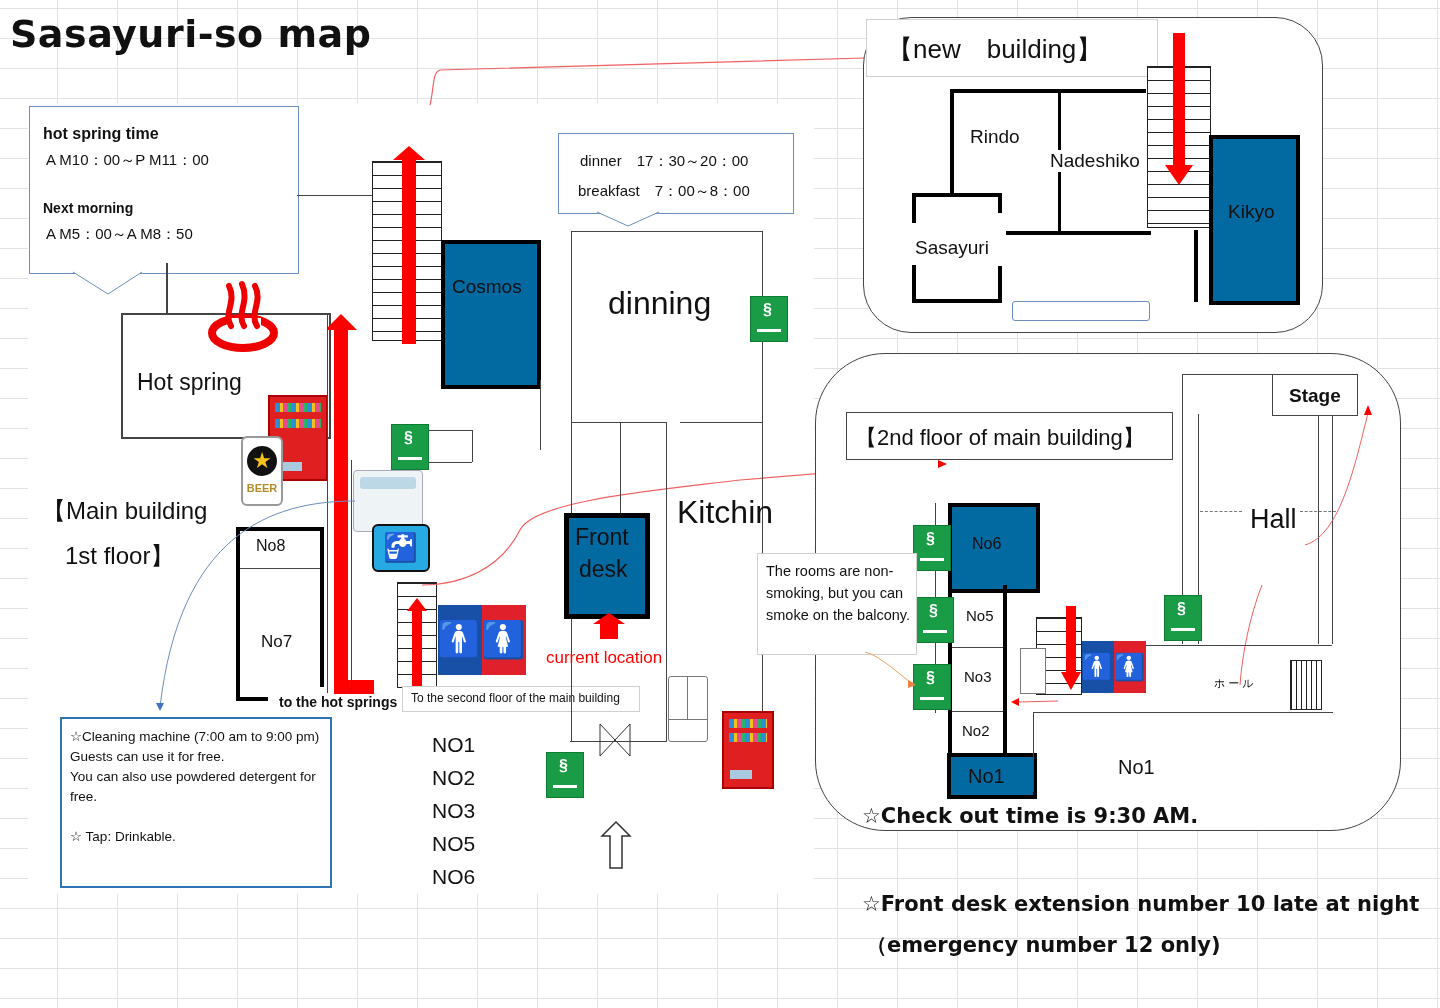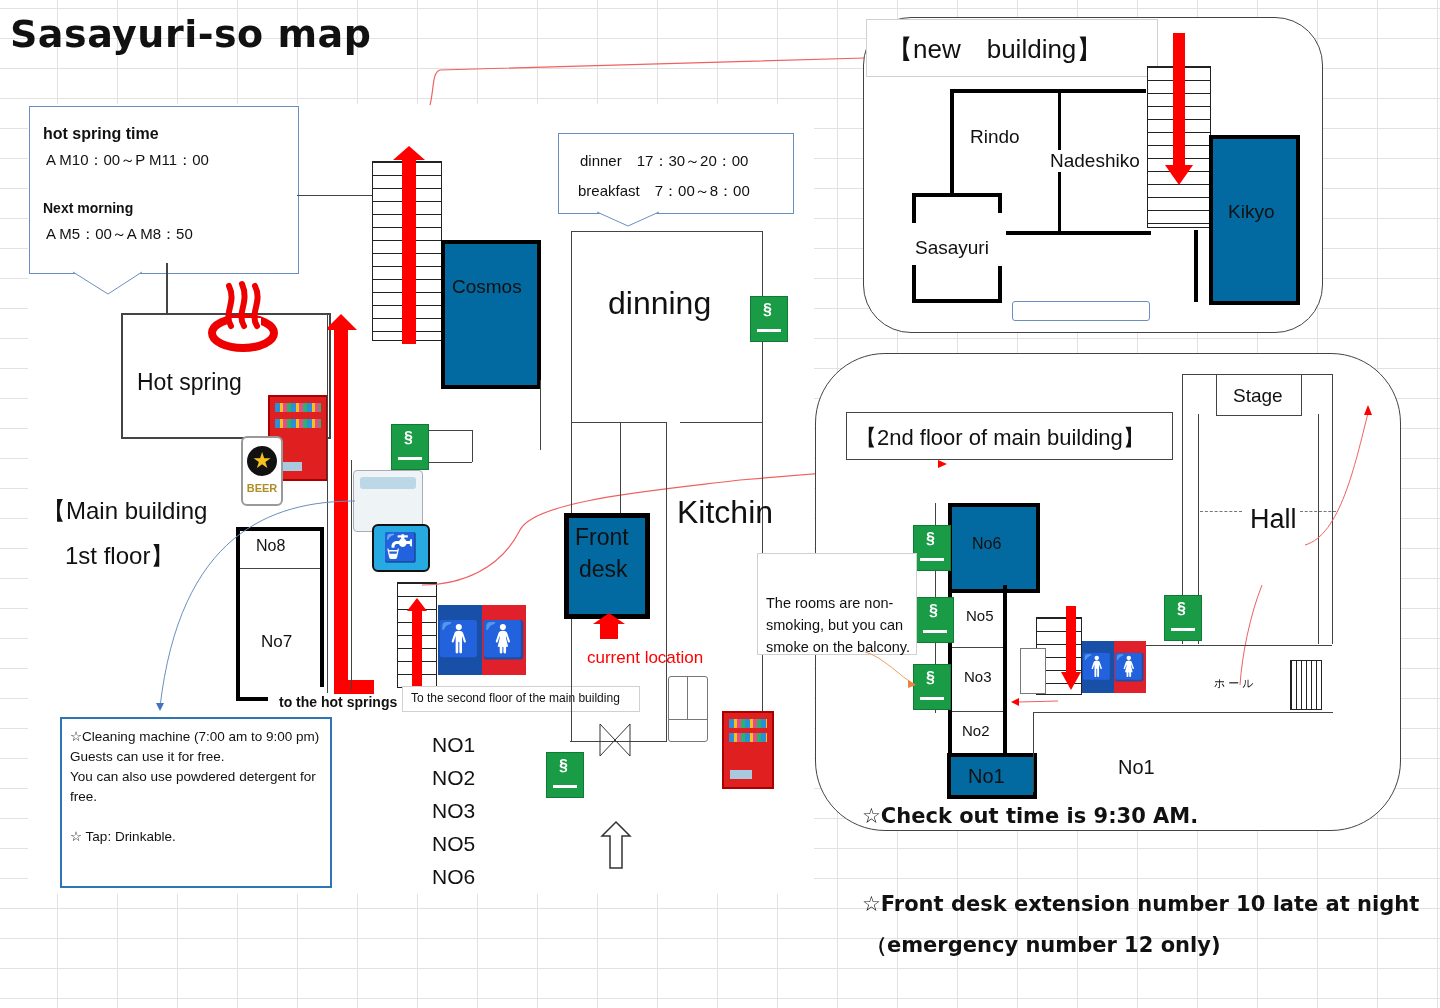--- a/index.html
+++ b/index.html
@@ -171,21 +171,21 @@
 <div class="lbl" style="left:677px;top:494px;font-size:32px;">Kitchin</div>
 
 <div class="roomb" style="left:564px;top:513px;width:76px;height:96px;border-width:5px;">
   <div class="lbl" style="left:6px;top:6px;font-size:23px;">Front</div>
   <div class="lbl" style="left:10px;top:38px;font-size:23px;">desk</div>
 </div>
 <svg class="abs" style="left:591px;top:613px;" width="36" height="26">
   <rect x="9" y="10" width="18" height="16" fill="#f00"></rect>
   <polygon points="18,0 34,11 2,11" fill="#f00"></polygon>
 </svg>
-<div class="lbl" style="left:546px;top:648px;font-size:17px;color:#f00;margin-left:41px;">current location</div>
+<div class="lbl" style="left:546px;top:648px;font-size:17px;color:#f00;">current location</div>
 
 <div class="abs" style="left:668px;top:676px;width:38px;height:64px;background:#fff;border:1px solid #777;border-radius:3px;">
   <div style="position:absolute;left:18px;top:0;width:1px;height:42px;background:#777;"></div>
   <div style="position:absolute;left:0;top:42px;width:100%;height:1px;background:#777;"></div>
 </div>
 
 <div class="vend" style="left:722px;top:711px;width:48px;height:74px;">
   <div class="row" style="top:6px;"></div>
   <div class="row" style="top:20px;"></div>
   <div class="slot" style="width:22px;"></div>
@@ -260,21 +260,21 @@
 </div>
 <svg class="abs" style="left:810px;top:455px;" width="140" height="20">
   <polygon points="128,5 137,9 128,13" fill="#f00"></polygon>
 </svg>
 
 <div class="thin" style="left:1182px;top:374px;width:150px;height:1px;"></div>
 <div class="thin" style="left:1182px;top:374px;width:1px;height:270px;"></div>
 <div class="thin" style="left:1332px;top:374px;width:1px;height:270px;"></div>
 <div class="thin" style="left:1198px;top:414px;width:1px;height:230px;"></div>
 <div class="thin" style="left:1318px;top:414px;width:1px;height:230px;"></div>
-<div class="roomt" style="left:1216px;top:374px;width:84px;height:40px;">
+<div class="roomt" style="left:1272px;top:374px;width:84px;height:40px;font-weight:bold;">
   <div class="lbl" style="left:16px;top:10px;font-size:19px;">Stage</div>
 </div>
 <div class="lbl" style="left:1250px;top:504px;font-size:27px;">Hall</div>
 <div class="abs" style="left:1200px;top:511px;width:42px;border-top:1px dashed #777;"></div>
 <div class="abs" style="left:1300px;top:511px;width:36px;border-top:1px dashed #777;"></div>
 <svg class="abs" style="left:1230px;top:405px;" width="150" height="290">
   <path d="M75 140 C110 130 125 60 138 8" stroke="#f06060" stroke-width="1" fill="none"></path>
   <polygon points="134,10 138,0 142,10" fill="#f00"></polygon>
   <path d="M32 180 C20 210 12 250 10 280" stroke="#f06060" stroke-width="1" fill="none"></path>
 </svg>
@@ -326,21 +326,21 @@
   <polygon points="9,3 1,7 9,11" fill="#f00"></polygon>
 </svg>
 <div class="wc" style="left:1082px;top:641px;">
   <div class="m" style="width:32px;height:52px;font-size:26px;">🚹</div>
   <div class="f" style="width:32px;height:52px;font-size:26px;">🚺</div>
 </div>
 <div class="lbl" style="left:1214px;top:676px;font-size:11px;">ホ ー ル</div>
 <div class="stairs" style="left:1290px;top:660px;width:30px;height:48px;background-size:5px 100%;background-image:linear-gradient(to right,#222 1px,transparent 1px);"></div>
 
 <div class="note abs" style="left:757px;top:553px;width:158px;height:100px;">
-  <div style="position:absolute;left:8px;top:6px;right:6px;font-size:14.5px;line-height:22px;margin-top:32px;">The rooms are non-smoking, but you can smoke on the balcony.</div>
+  <div style="position:absolute;left:8px;top:6px;right:6px;font-size:14.5px;line-height:22px;">The rooms are non-smoking, but you can smoke on the balcony.</div>
 </div>
 <svg class="abs" style="left:862px;top:650px;" width="56" height="40">
   <path d="M3 2 C20 6 40 28 52 34" stroke="#f0a060" stroke-width="1" fill="none"></path>
   <polygon points="46,30 54,35 46,38" fill="#f08040"></polygon>
 </svg>
 
 <div class="lbl bigtxt" style="left:862px;top:804px;">☆Check out time is 9:30 AM.</div>
 <div class="lbl bigtxt" style="left:862px;top:892px;">☆Front desk extension number 10 late at night</div>
 <div class="lbl bigtxt" style="left:866px;top:931px;">（emergency number 12 only)</div>
 

